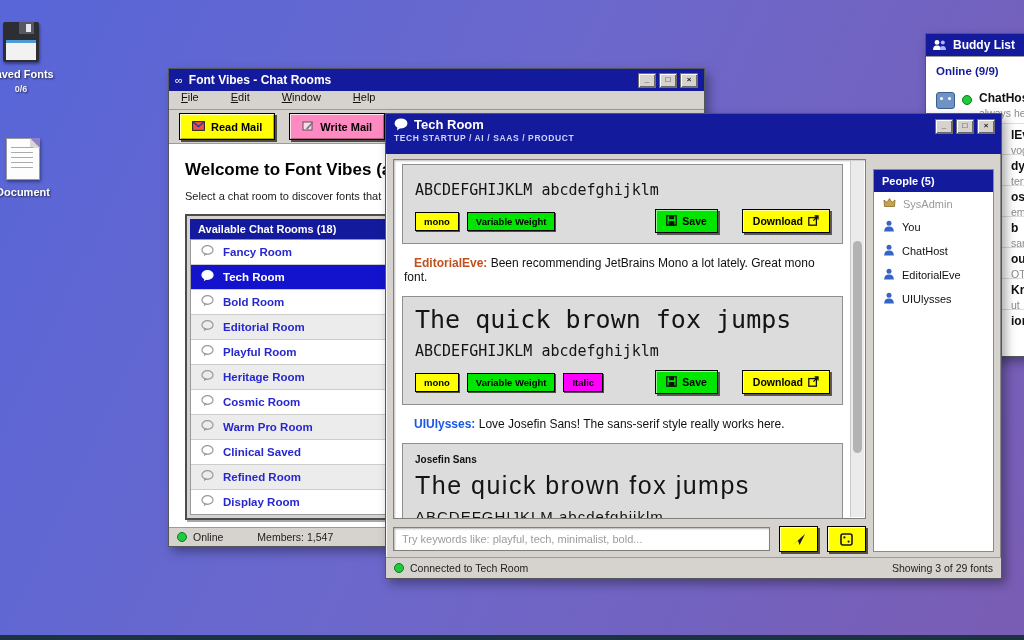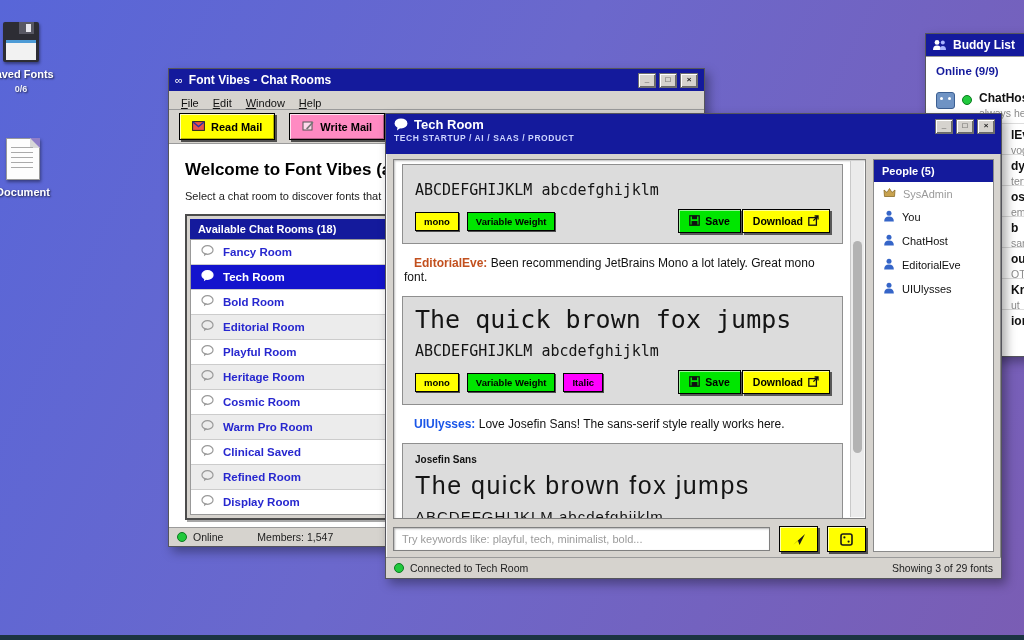--- a/index.html
+++ b/index.html
@@ -30,21 +30,21 @@
   .winbtn{width:16px;height:13px;background:#d6d3ce;border:1px solid #6f6f6f;
     box-shadow:inset 1px 1px 0 #fff,inset -1px -1px 0 #6a6a6a;font-size:8px;line-height:11px;
     text-align:center;color:#222;font-weight:bold;cursor:default;}
   .statusbar{background:#d6d3ce;border-top:1px solid #9a9a9a;display:flex;align-items:center;
     font-size:10.5px;color:#222;padding:0 8px;gap:6px;}
   .dot{width:8px;height:8px;border-radius:50%;background:#21c93d;border:1px solid #0b7a20;display:inline-block;}
 
   
   #fv-win{left:168px;top:68px;width:535px;height:477px;z-index:1;display:flex;flex-direction:column;}
   #fv-win .titlebar{height:22px;}
-  #fv-menubar{height:18px;display:flex;align-items:flex-end;gap:14px;padding:0 12px;
+  #fv-menubar{height:18px;display:flex;align-items:flex-start;gap:32px;padding:0 12px;
     border-bottom:1px solid #9a9a9a;font-size:11px;color:#111;background:#d6d3ce;}
   .menu-item u{text-decoration:underline;}
   #fv-toolbar{height:33px;display:flex;align-items:center;gap:14px;padding:0 10px;background:#d6d3ce;border-bottom:1px solid #9a9a9a;}
   .tb-btn{height:25px;display:flex;align-items:center;gap:6px;padding:0 12px;font-size:11px;font-weight:bold;color:#000;
     border:1px solid #000;box-shadow:inset 1px 1px 0 rgba(255,255,255,.75),inset -1px -1px 0 rgba(0,0,0,.3),2px 2px 0 rgba(45,45,45,.8);cursor:default;white-space:nowrap;}
   #fv-content{flex:1;background:#fff;margin:0;padding:12px 16px;overflow:hidden;}
   #fv-welcome{font-size:17px;font-weight:bold;color:#000;margin:4px 0 10px 0;white-space:nowrap;}
   #fv-sub{font-size:11px;color:#222;margin-bottom:12px;white-space:nowrap;}
   #rooms-box{border:2px solid #4c4c4c;background:#d6d3ce;padding:3px;box-shadow:2px 2px 0 rgba(60,60,60,.45);}
   #rooms-header{background:#141a9c;color:#fff;font-size:11px;font-weight:bold;padding:4px 8px;}
@@ -87,32 +87,32 @@
   .card-font-name{font-size:10px;font-weight:bold;color:#111;margin:2px 0 6px 0;}
   .card-preview{color:#141414;white-space:nowrap;overflow:hidden;}
   .card-preview.mono{font-family:"DejaVu Sans Mono",monospace;font-size:25px;}
   .card-preview.sans{font-family:"Liberation Sans",sans-serif;font-size:25px;letter-spacing:1.5px;font-weight:500;}
   .card-letters{margin-top:8px;color:#141414;white-space:nowrap;overflow:hidden;}
   .card-letters.mono{font-family:"DejaVu Sans Mono",monospace;font-size:15px;}
   .card-letters.sans{font-family:"Liberation Sans",sans-serif;font-size:15px;letter-spacing:1px;font-weight:500;}
   .card-footer{display:flex;align-items:center;margin-top:10px;gap:8px;}
   .chip{font-size:9.5px;font-weight:bold;color:#000;padding:3px 8px;border:1px solid #000;
     box-shadow:1px 1px 0 rgba(0,0,0,.65);white-space:nowrap;}
-  .card-actions{margin-left:auto;display:flex;gap:1px;text-align:center;}
+  .card-actions{margin-left:auto;display:flex;gap:24px;text-align:center;}
   .card-btn{height:22px;display:flex;align-items:center;gap:5px;padding:0 10px;font-size:10.5px;font-weight:bold;
     border:1px solid #000;box-shadow:inset 1px 1px 0 rgba(255,255,255,.6),2px 2px 0 rgba(45,45,45,.75);cursor:default;white-space:nowrap;}
   .chat-msg{font-size:12px;color:#111;margin:12px 2px 12px 2px;}
   .chat-msg .msg-user{font-weight:bold;padding-left:10px;}
   #tr-inputrow{display:flex;align-items:center;gap:9px;margin-top:7px;height:26px;}
   #tr-input{flex:1;height:22px;border:1px solid #808080;box-shadow:inset 1px 1px 2px rgba(0,0,0,.3);
     background:#fff;font-size:11px;padding:0 8px;color:#333;font-family:"Liberation Sans",sans-serif;}
   #tr-input::placeholder{color:#9b9b9b;}
   .mini-btn{width:37px;height:24px;background:#ffff00;border:1px solid #000;display:flex;align-items:center;justify-content:center;
     box-shadow:inset 1px 1px 0 rgba(255,255,255,.7),2px 2px 0 rgba(45,45,45,.8);cursor:default;}
-  #people-panel{width:119px;background:#fff;border:1px solid #8a8a8a;display:flex;flex-direction:column;}
+  #people-panel{width:119px;background:#fff;border:1px solid #8a8a8a;display:flex;flex-direction:column;margin-top:10px;}
   #people-header{background:#141a9c;color:#fff;font-size:11px;font-weight:bold;padding:5px 8px;}
   .person-row{display:flex;align-items:center;gap:7px;padding:5px 9px;font-size:11px;color:#111;cursor:default;}
   .person-row.muted{color:#9a9a9a;}
   #tr-status{height:20px;display:flex;}
   #tr-status .right{margin-left:auto;color:#222;}
 </style>
 </head>
 <body>
 
 <div id="stage">

